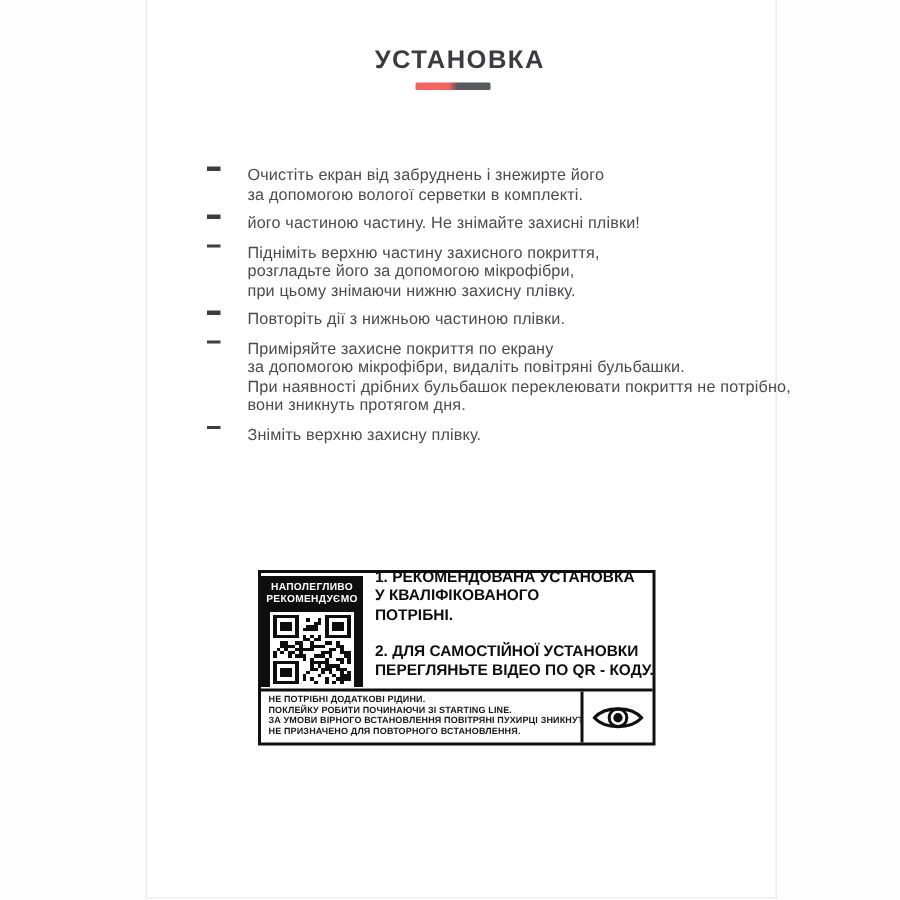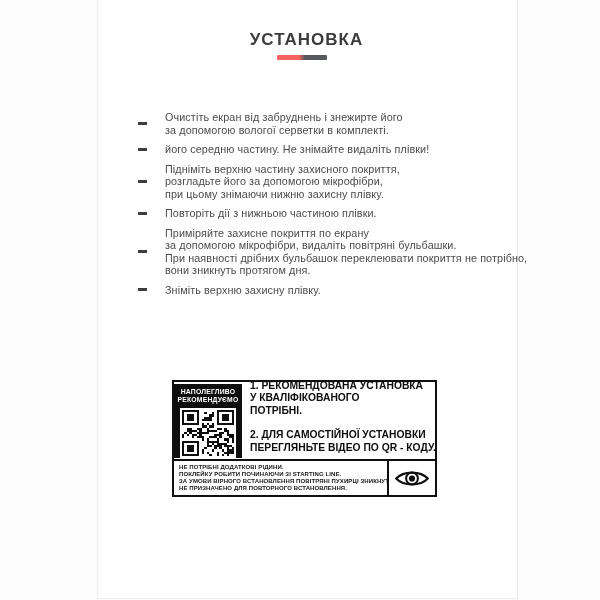--- a/index.html
+++ b/index.html
@@ -5,21 +5,21 @@
   html,body{margin:0;padding:0;background:#fdfdfd;}
   .page{position:relative;width:592px;height:600px;background:#fdfdfd;overflow:hidden;
         font-family:"Liberation Sans",sans-serif;}
   .sheet{position:absolute;left:97px;top:-2px;width:419px;height:599px;background:#ffffff;
          border:1px solid #ededee;}
   .title{position:absolute;left:97px;width:419px;top:30px;text-align:center;
          font-size:17px;font-weight:700;letter-spacing:1px;color:#3c3c3e;}
   .title-bar{position:absolute;left:277px;top:55px;width:50px;height:5px;border-radius:1px;
          background:linear-gradient(90deg,#f4635f 0%,#f4635f 44%,#58595c 56%,#58595c 100%);}
   .list{position:absolute;left:138px;top:111px;width:420px;}
-  .item{display:flex;align-items:center;margin-bottom:7px;}
+  .item{display:flex;align-items:flex-start;margin-bottom:7px;}
   .dash{width:9px;height:2.6px;background:#3d3d3f;margin-right:18px;flex:none;}
   .item-text{font-size:10.8px;line-height:12.5px;color:#4b4b4d;letter-spacing:0.1px;}
   .ln{display:block;white-space:nowrap;}
   
   .rec-box{position:absolute;left:172px;top:380px;width:261px;border:2px solid #101010;background:#fff;}
   .top-row{display:flex;border-bottom:2px solid #101010;height:77px;align-items:center;}
   .badge-cell{width:68px;background:#0e0e0e;flex:none;}
   .badge-title{color:#ffffff;font-size:6.8px;font-weight:700;line-height:8px;text-align:center;
                padding-top:4px;letter-spacing:0.2px;}
   .qr-box{width:56px;height:50px;background:#ffffff;margin:4px auto 0;padding:2px;box-sizing:border-box;}
@@ -45,21 +45,21 @@
     <div class="item">
       <span class="dash"></span>
       <div class="item-text">
         <span class="ln">Очистіть екран від забруднень і знежирте його</span>
         <span class="ln">за допомогою вологої серветки в комплекті.</span>
       </div>
     </div>
     <div class="item">
       <span class="dash"></span>
       <div class="item-text">
-        <span class="ln">його середню частину. Не знімайте видаліть плівки!</span>
+        <span class="ln">його частиною частину. Не знімайте захисні плівки!</span>
       </div>
     </div>
     <div class="item">
       <span class="dash"></span>
       <div class="item-text">
         <span class="ln">Підніміть верхню частину захисного покриття,</span>
         <span class="ln">розгладьте його за допомогою мікрофібри,</span>
         <span class="ln">при цьому знімаючи нижню захисну плівку.</span>
       </div>
     </div>

